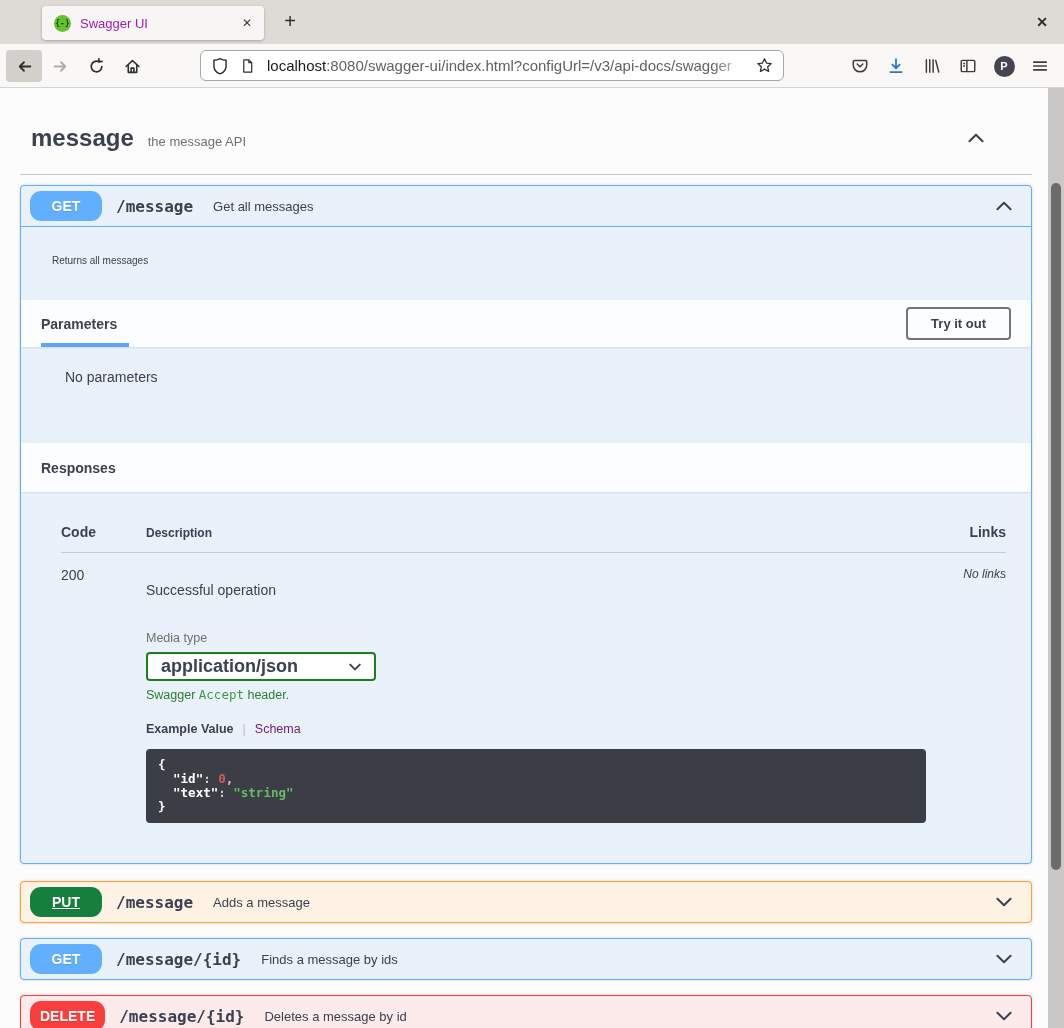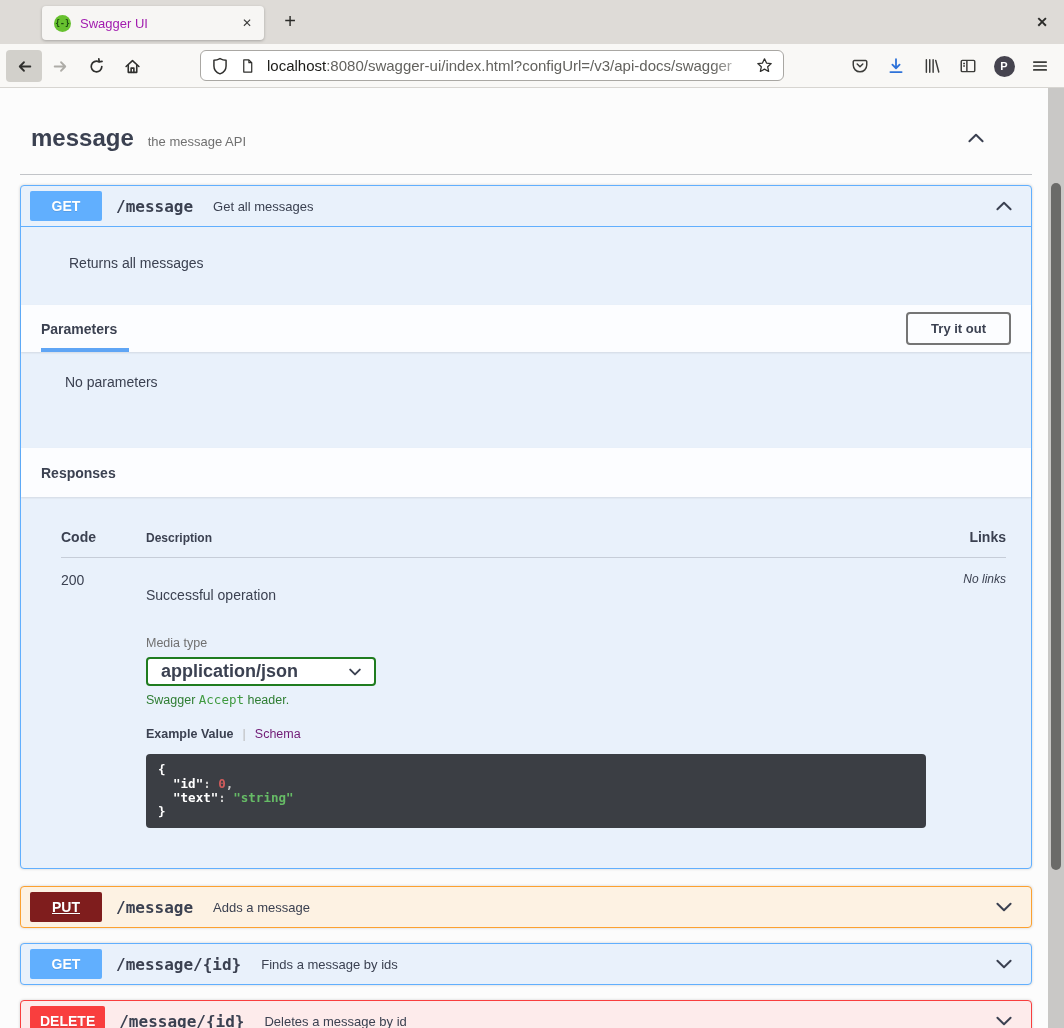--- a/index.html
+++ b/index.html
@@ -59,30 +59,30 @@
   .opblock { border-radius:4px; box-shadow:0 0 3px rgba(0,0,0,.18); }
   .opblock.get    { border:1px solid #61affe; background:#e9f1fb; }
   .opblock.put    { border:1px solid #fca130; background:#fdf2e3; }
   .opblock.delete { border:1px solid #f93e3e; background:#fdebeb; }
   .opblock.expanded { margin-top:10px; }
   .opblock.collapsed { margin-top:15px; }
   .opblock.collapsed.first-gap { margin-top:17px; }
 
   .op-summary { display:flex; align-items:center; padding:5px 9px; cursor:pointer; }
   .opblock.get .op-summary.open { border-bottom:1px solid #61affe; }
-  .method-badge { min-width:72px; padding:7px 10px; border-radius:2px; text-align:center;
+  .method-badge { min-width:72px; padding:7px 10px; border-radius:11px; text-align:center;
                   font-size:14px; font-weight:bold; color:#fff; flex:none;
                   text-shadow:0 1px 0 rgba(0,0,0,.1); }
-  .m-get { background:#61affe; } .m-put { background:#7f1d1d;text-decoration:underline; } .m-delete { background:#f93e3e; }
+  .m-get { background:#61affe; } .m-put { background:#15803d;text-decoration:underline; } .m-delete { background:#f93e3e; }
   .op-path { margin-left:14px; font-family:"DejaVu Sans Mono", monospace; font-weight:bold;
              font-size:16px; color:#3b4151; letter-spacing:0; }
   .op-desc { margin-left:20px; font-size:13px; color:#3b4151; }
   .op-chevron { margin-left:auto; margin-right:7px; display:flex; }
 
-  .op-body-desc { padding:28px 48px 34px; font-size:14px; color:#3b4151; }
+  .op-body-desc { padding:28px 31px 34px; font-size:10px; color:#3b4151; }
 
   .section-bar { background:rgba(255,255,255,.85); box-shadow:0 1px 2px rgba(0,0,0,.1);
                  display:flex; align-items:stretch; padding:0 20px; min-height:47px; }
   .bar-title { display:flex; align-items:center; font-size:14px; font-weight:bold; color:#3b4151; }
   .bar-title.tab-active { position:relative; padding-right:12px; }
   .bar-title.tab-active::after { content:""; position:absolute; left:0; right:0; bottom:0; height:4px; background:#5fa5f5; }
   .tryout-btn { align-self:center; margin-left:auto; background:transparent; border:2px solid #757575;
                 border-radius:4px; padding:7px 23px; font-family:"Liberation Sans",sans-serif;
                 font-size:13px; font-weight:bold; color:#3b4151; cursor:pointer; }
   .no-params { padding:22px 20px 58px; font-size:14px; color:#3b4151;margin-left:24px; }

